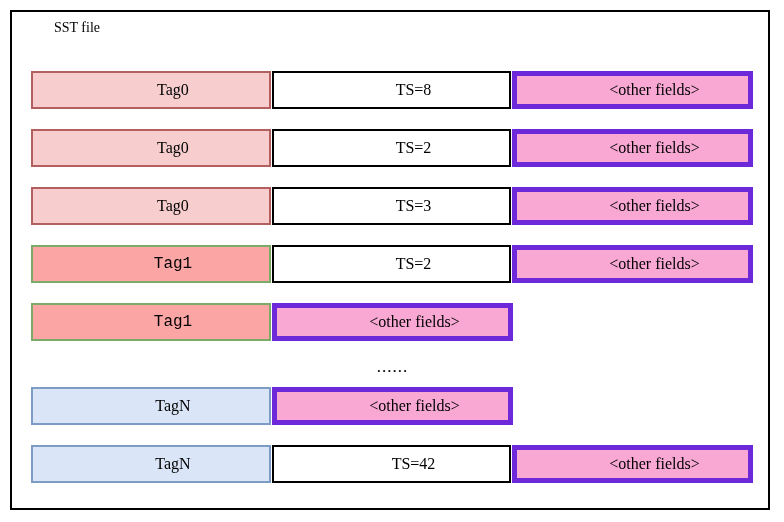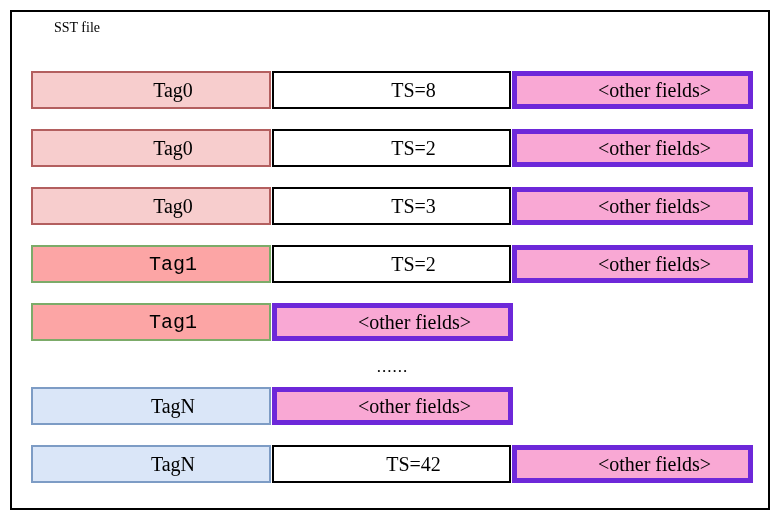--- a/index.html
+++ b/index.html
@@ -50,21 +50,21 @@
     height: 38px;
     display: flex;
     align-items: stretch;
   }
 
   .cell {
     box-sizing: border-box;
     display: flex;
     align-items: center;
     justify-content: center;
-    font-size: 20px;
+    font-size: 16px;
     color: #000000;
     white-space: nowrap;
     padding-left: 44px;
   }
 
   .cell-tag {
     width: 240px;
     border: 2px solid #000000;
   }
 

